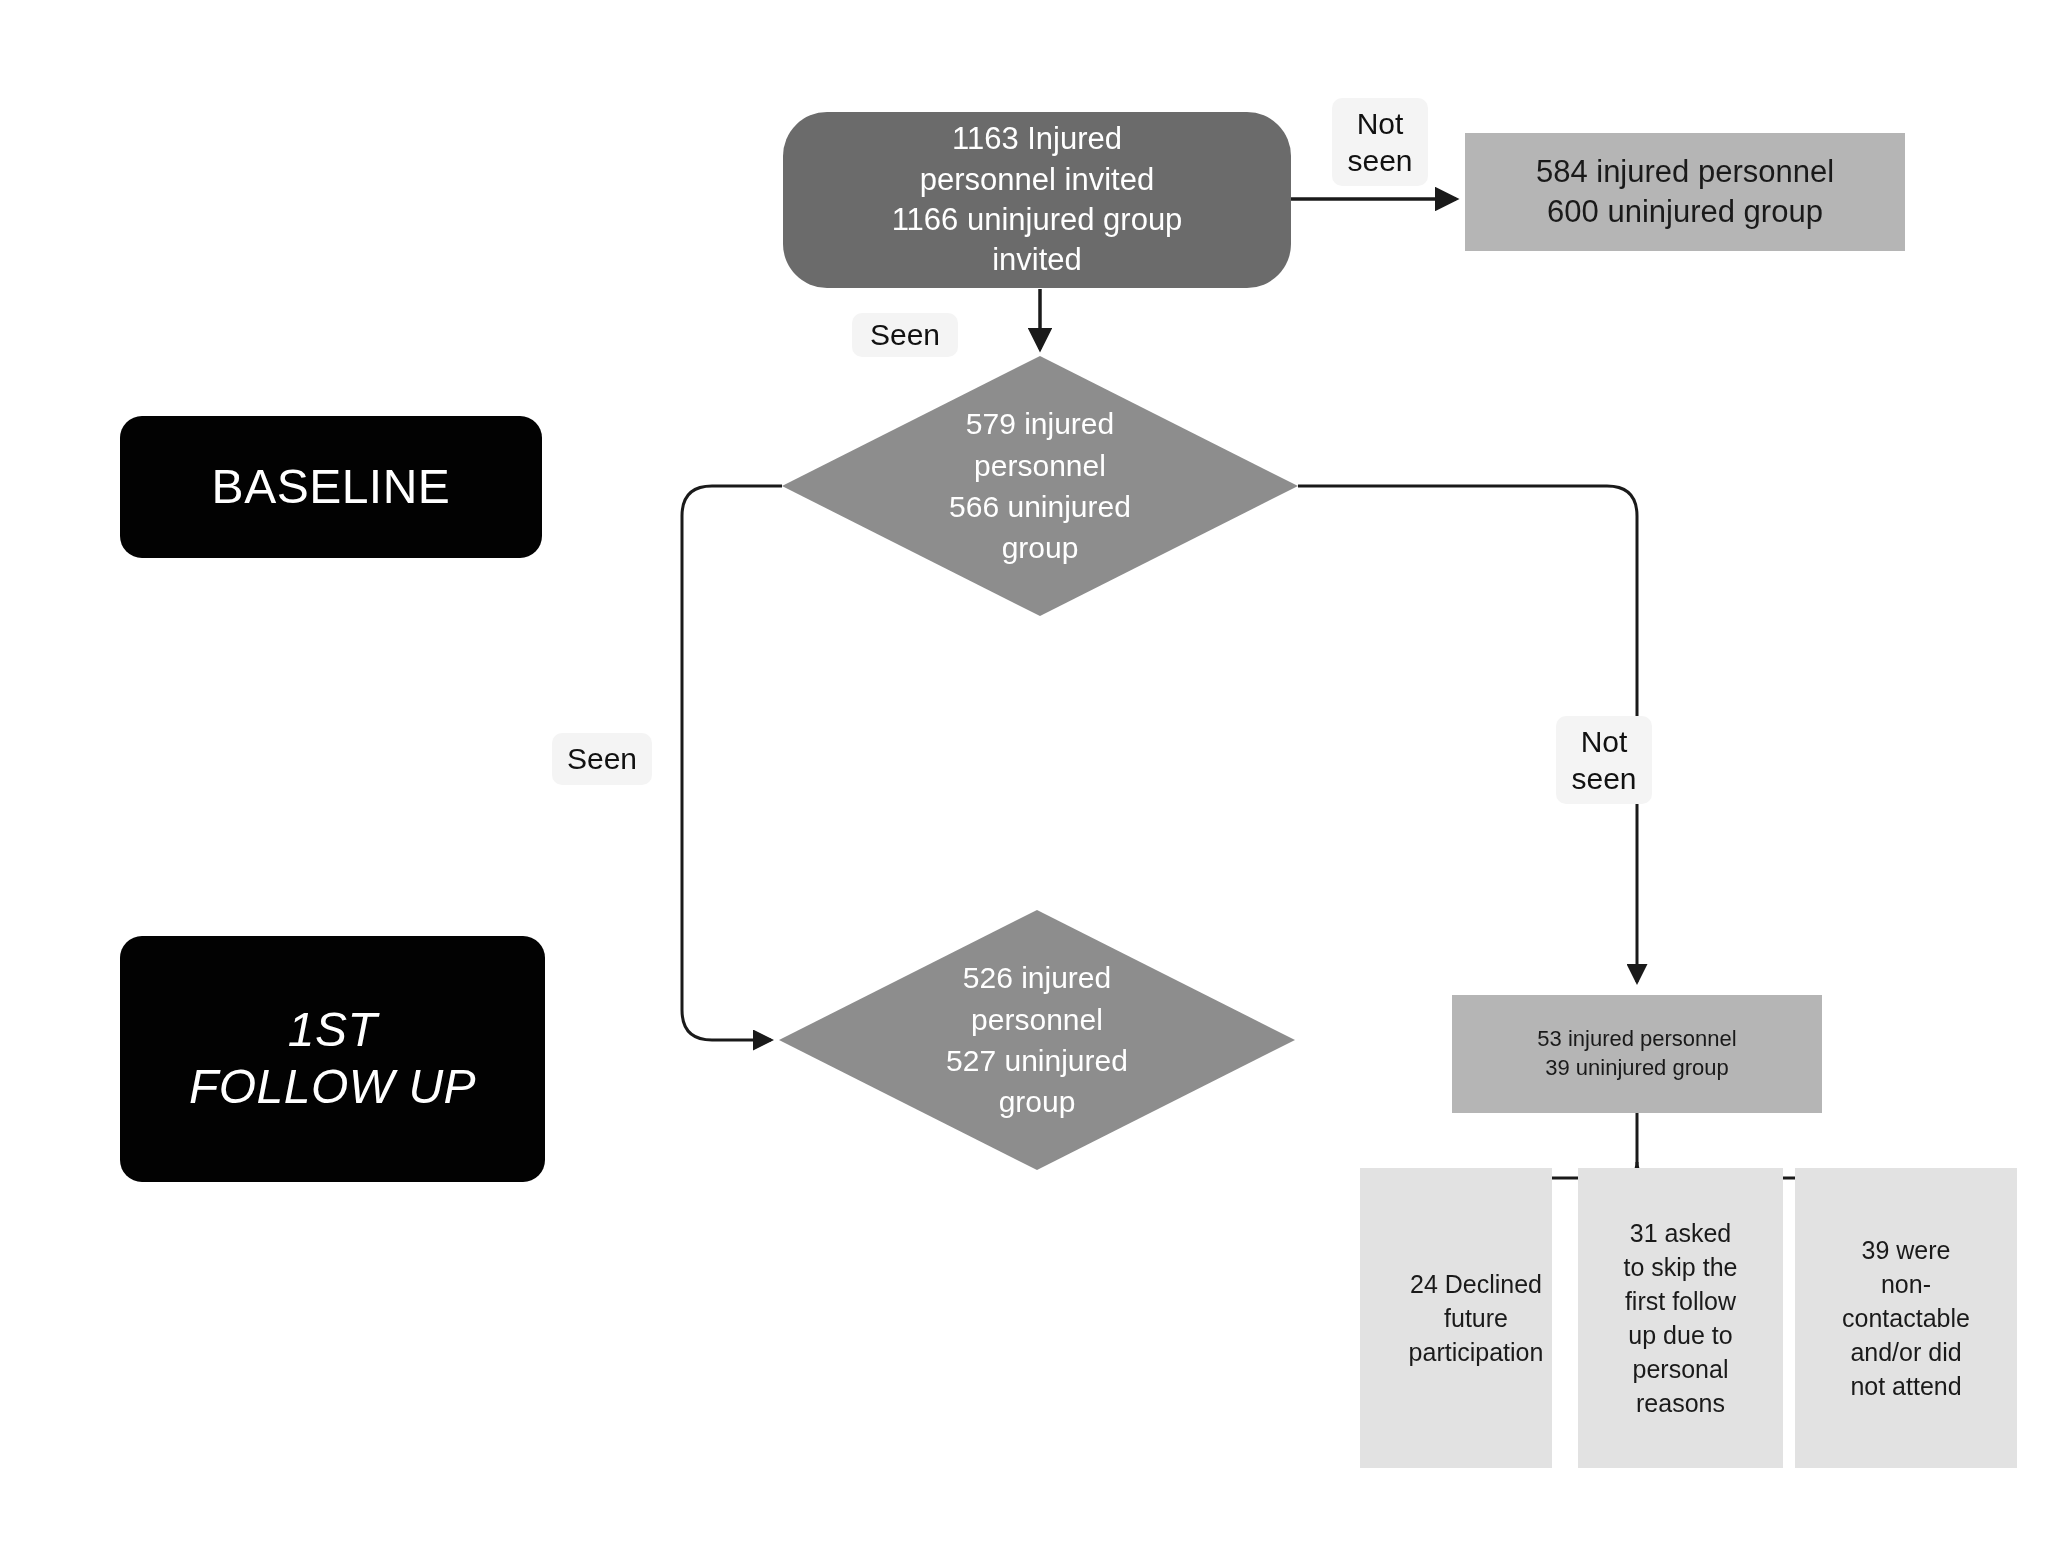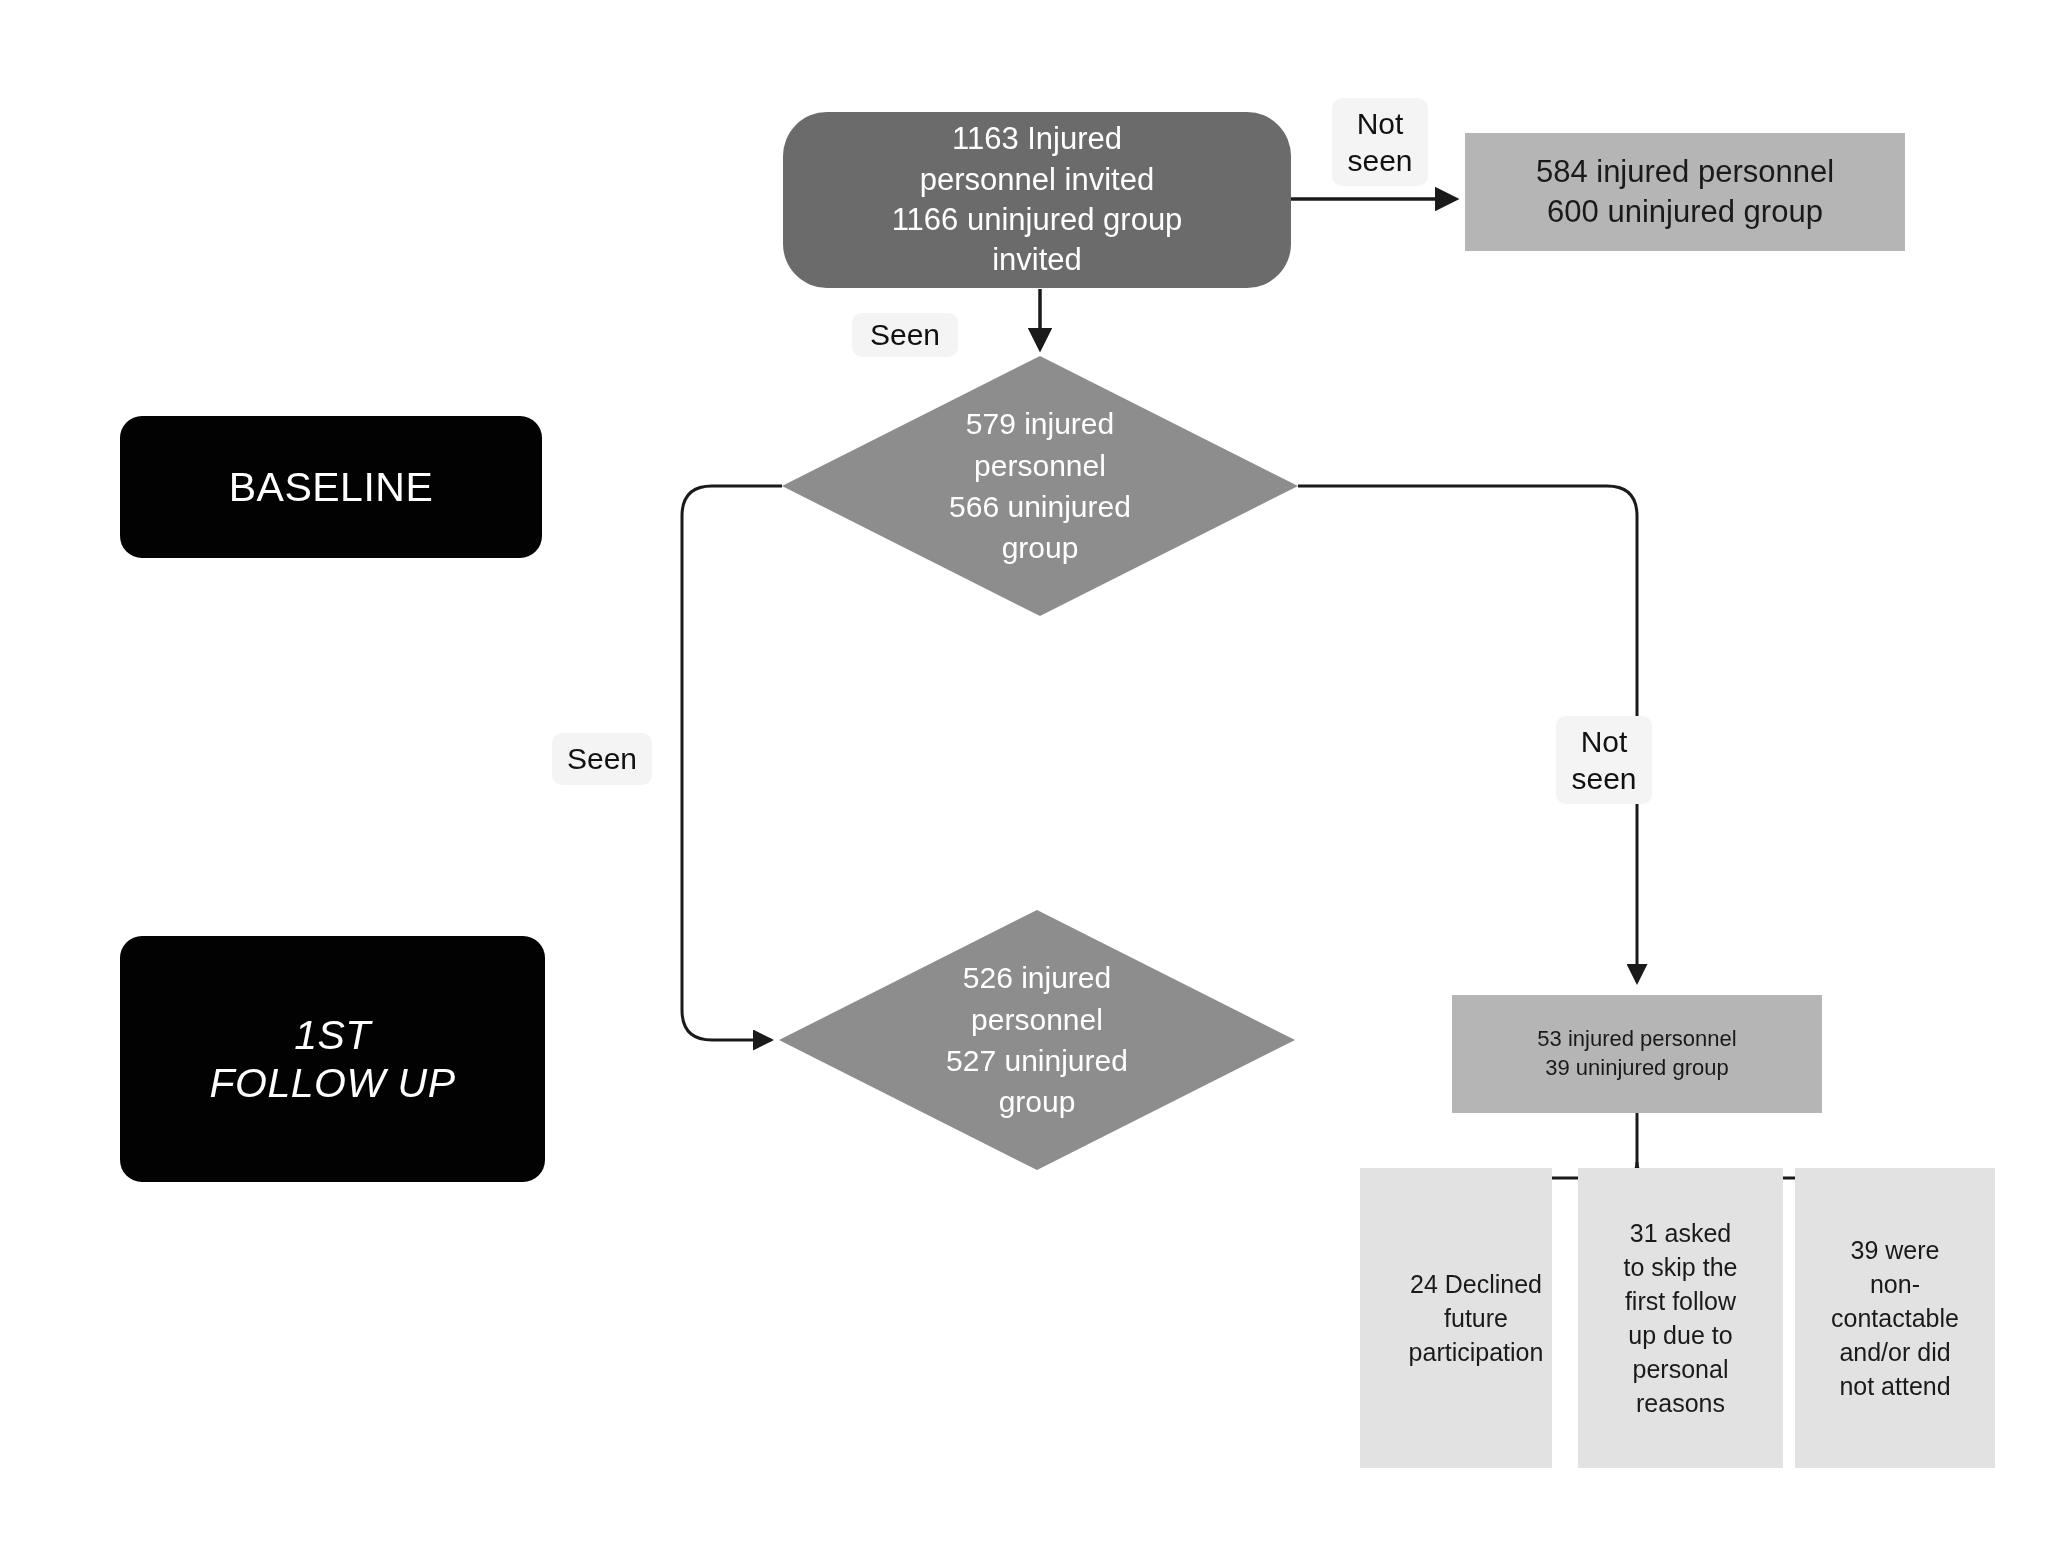--- a/index.html
+++ b/index.html
@@ -127,21 +127,21 @@
     position: absolute;
     background: #020202;
     border-radius: 22px;
     display: flex;
     align-items: center;
     justify-content: center;
     box-sizing: border-box;
   }
   .stage-chip .txt {
     color: #ffffff;
-    font-size: 41px;
+    font-size: 48px;
     line-height: 1.18;
     text-align: center;
     letter-spacing: 0.5px;
     white-space: pre-line;
   }
   .stage-baseline {
     left: 120px;
     top: 416px;
     width: 422px;
     height: 142px;
@@ -191,21 +191,21 @@
   }
   .reason-box .txt {
     color: #1a1a1a;
     font-size: 25px;
     line-height: 1.36;
     text-align: center;
     white-space: pre-line;
   }
   .reason-1 { left: 1360px; width: 192px; padding-left: 48px; }
   .reason-2 { left: 1578px; width: 205px; }
-  .reason-3 { left: 1795px; width: 200px; }
+  .reason-3 { left: 1795px; width: 222px; }
 </style>
 </head>
 <body>
 
 <div id="canvas">
 
   <svg class="svg-layer" viewBox="0 0 2056 1542" xmlns="http://www.w3.org/2000/svg">
     <defs>
       <marker id="arrowhead" markerWidth="7" markerHeight="7" refX="6" refY="3.5" orient="auto" markerUnits="strokeWidth">
         <path d="M0,0 L7,3.5 L0,7 z" fill="#1a1a1a"></path>

